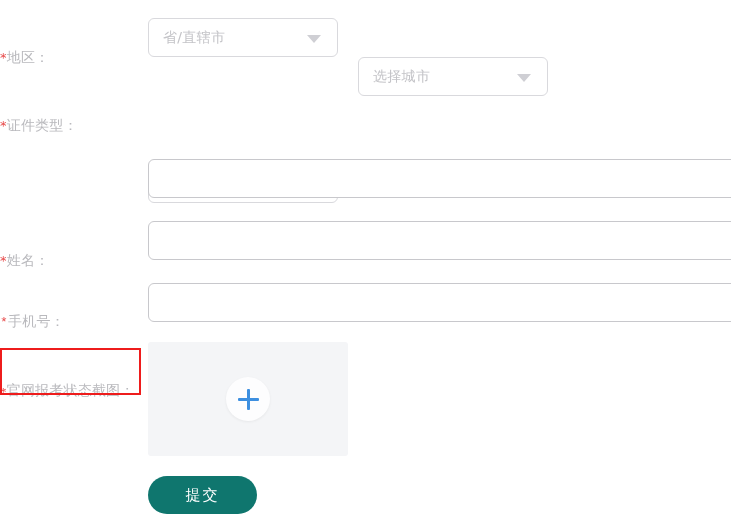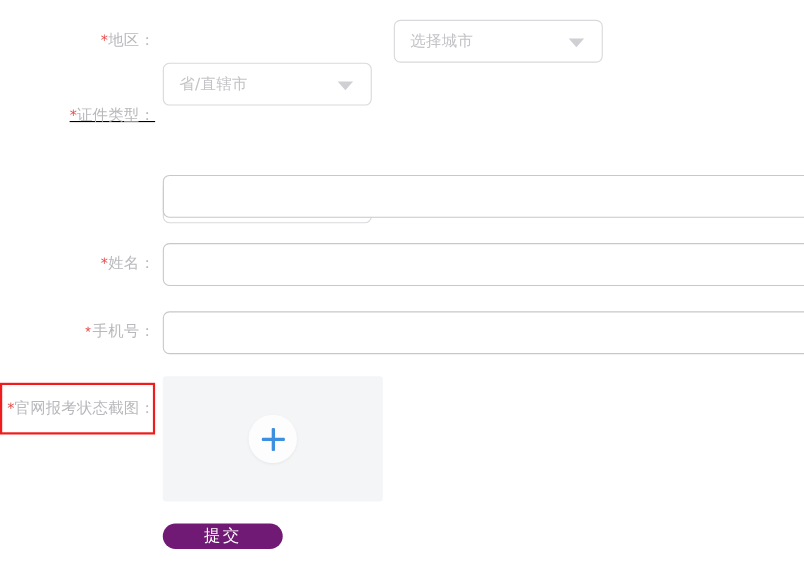--- a/index.html
+++ b/index.html
@@ -23,26 +23,27 @@
 
   
   .form-row {
     position: absolute;
     left: 0;
     display: flex;
     align-items: center;
   }
   .field-label {
     width: 141px;
-    text-align: right;
+    text-align: left;
     font-size: 14px;
     color: #b9b9bd;
     line-height: 20px;
     white-space: nowrap;
     letter-spacing: 0.2px;
+    margin-top: 20px;
   }
   .req-star {
     color: #e74a4a;
     font-size: 13px;
     vertical-align: top;
     position: relative;
     top: 1px;
     margin-right: 0px;
   }
 
@@ -142,55 +143,55 @@
     box-sizing: border-box;
     pointer-events: none;
   }
 
   
   .submit-btn {
     position: absolute;
     left: 148px;
     top: 476px;
     width: 109px;
-    height: 23px;
-    background: #701a75;
+    height: 38px;
+    background: #0f766e;
     border: none;
     border-radius: 19px;
     color: #ffffff;
     font-size: 15px;
     letter-spacing: 2px;
     font-family: "DejaVu Sans", "Liberation Sans", sans-serif;
     cursor: pointer;
   }
 
   
   .row-region   { top: 27px; }
-  .row-idtype   { top: 95px; text-decoration: underline; }
+  .row-idtype   { top: 95px; }
   .row-idno     { top: 168px; }
   .row-name     { top: 230px; }
   .row-phone    { top: 292px; font-family: Liberation Mono, monospace; }
-  .row-upload   { top: 361px; }
+  .row-upload   { top: 361px; font-family: Liberation Serif, serif; }
 </style>
 </head>
 <body>
 
 <div class="page">
 
   <div class="form-row row-region">
     <div class="field-label"><span class="req-star">*</span><span>地区：</span></div>
   </div>
+  <div class="select-box select-province" style="top:18px;">
+    <span class="select-placeholder">省/直辖市</span>
+    <span class="caret"></span>
+  </div>
   <div class="select-box select-city" style="top:18px;">
     <span class="select-placeholder">选择城市</span>
     <span class="caret"></span>
   </div>
-  <div class="select-box select-province" style="top:18px;">
-    <span class="select-placeholder">省/直辖市</span>
-    <span class="caret"></span>
-  </div>
 
   <div class="form-row row-idtype">
     <div class="field-label"><span class="req-star">*</span><span>证件类型：</span></div>
   </div>
   <div class="select-box select-idtype" style="top:86px;">
     <span class="select-placeholder">身份证</span>
     <span class="caret"></span>
   </div>
 
   <input class="text-input" style="top: 159px;" type="text" value="" placeholder="">

